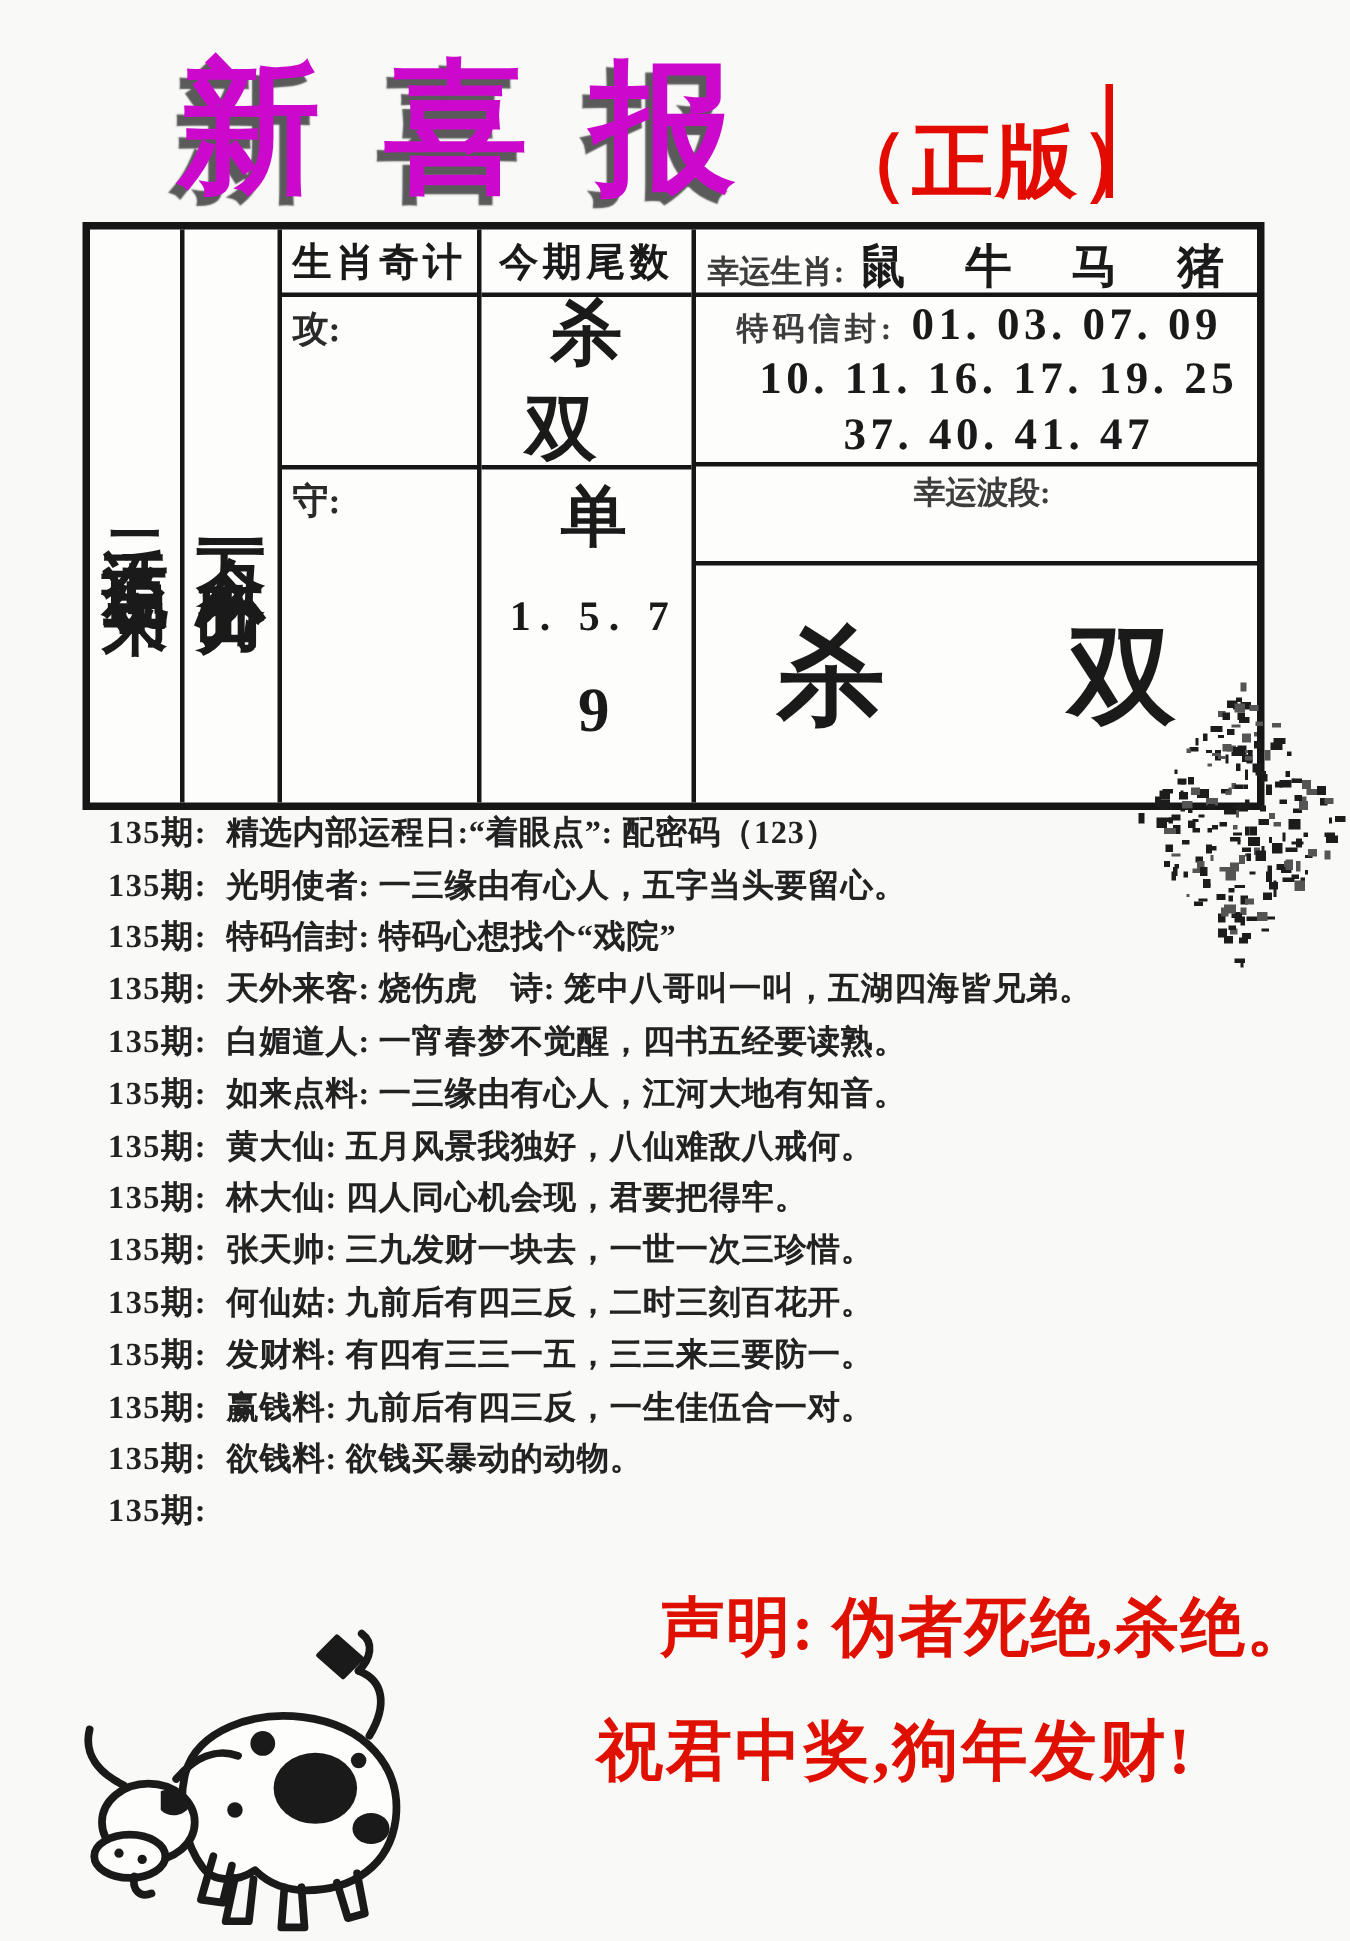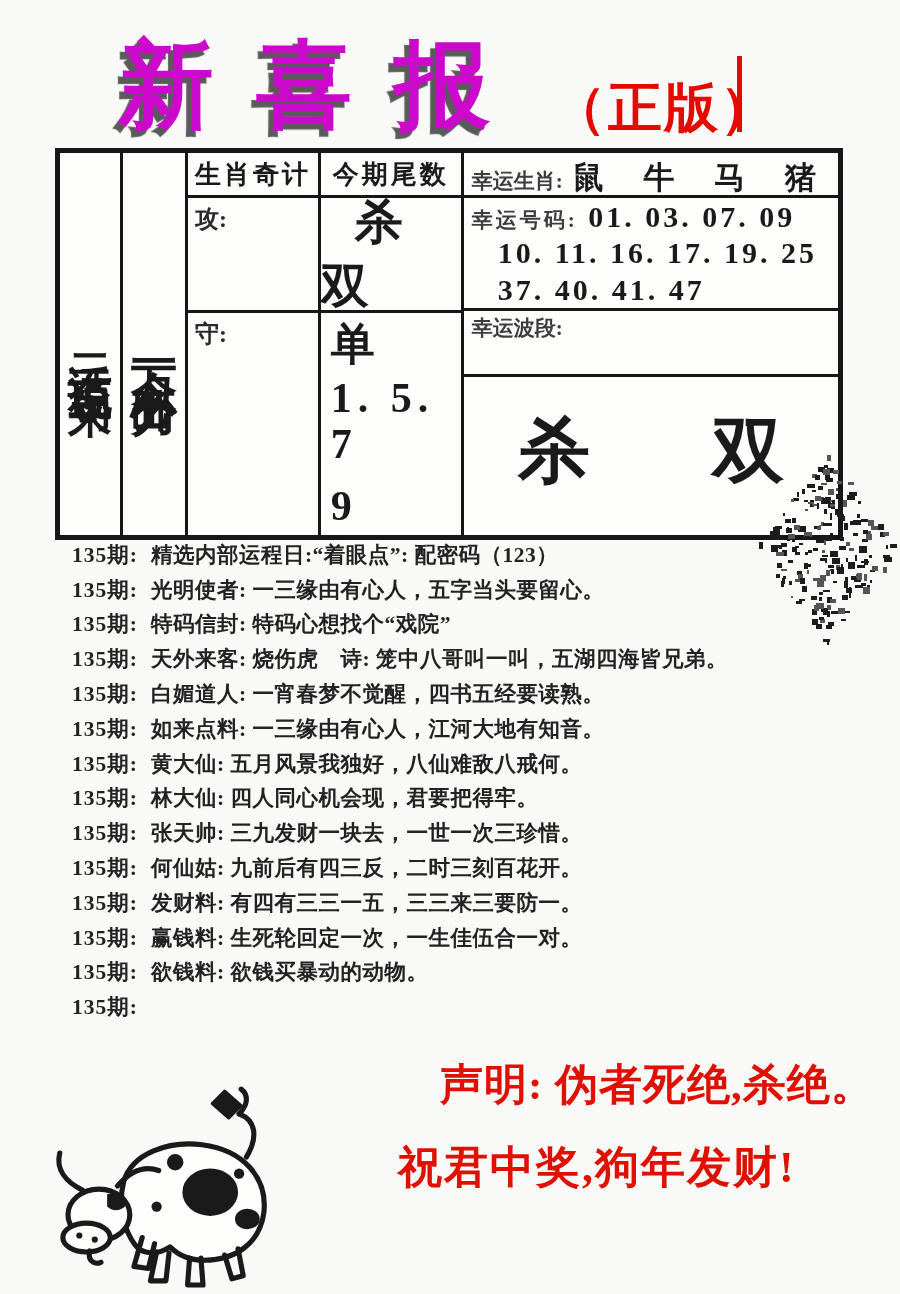--- a/index.html
+++ b/index.html
@@ -9,21 +9,21 @@
   
   .title-main{position:absolute;left:118px;top:22px;font-size:96px;font-weight:bold;
       color:#cc08cc;letter-spacing:42px;white-space:nowrap;
       text-shadow:-5px 6px 1px #5a5a5a;}
   .title-edition{position:absolute;left:552px;top:72px;font-size:54px;font-weight:bold;
       color:#e30b00;letter-spacing:2px;white-space:nowrap;}
   .title-stroke{position:absolute;left:737px;top:56px;width:5px;height:76px;background:#e30b00;}
 
   
   .board{position:absolute;left:55px;top:148px;width:788px;height:392px;
-      border:5px solid #161616;background:#fdfdfc;display:flex;box-sizing:border-box;}
+      border:5px solid #161616;background:#fdfdfc;display:flex;box-sizing:border-box;text-align:center;}
   .col{box-sizing:border-box;height:100%;}
   .bdr-r{border-right:3px solid #161616;}
   .vert{writing-mode:vertical-rl;text-orientation:upright;display:flex;align-items:center;
       justify-content:center;font-weight:bold;}
   .col-slogan1{width:63px;font-size:44px;letter-spacing:6px;}
   .col-slogan2{width:65px;font-size:46px;letter-spacing:4px;}
   .col-plan{width:158px;display:flex;flex-direction:column;}
   .col-tail{width:170px;display:flex;flex-direction:column;}
   .col-lucky{flex:1;display:flex;flex-direction:column;}
   .hdr{height:45px;border-bottom:3px solid #161616;display:flex;align-items:center;
@@ -31,21 +31,21 @@
   .cell{box-sizing:border-box;position:relative;}
   .row-attack{height:115px;border-bottom:3px solid #161616;}
   .row-defend{flex:1;}
   .small-label{position:absolute;left:7px;top:5px;font-size:24px;font-weight:bold;color:#2a2a2a;}
   .attack-animals{position:absolute;left:52px;top:64px;font-size:27px;font-weight:bold;
       letter-spacing:20px;color:#3a3a3a;}
   .kill-double{display:flex;align-items:center;justify-content:center;height:100%;
       font-size:48px;font-weight:bold;letter-spacing:34px;text-indent:34px;}
   .single-lines{padding:6px 0 0 10px;font-weight:bold;}
   .single-lines .l1{font-size:44px;line-height:52px;}
-  .single-lines .l2{font-size:42px;line-height:46px;margin-top:4px;letter-spacing:6px;}
+  .single-lines .l2{font-size:28px;line-height:46px;margin-top:18px;letter-spacing:6px;}
   .single-lines .l3{font-size:42px;line-height:46px;margin-top:16px;}
   .lucky-zodiac{height:45px;border-bottom:3px solid #161616;box-sizing:border-box;
       padding:4px 6px 0 8px;white-space:nowrap;}
   .lucky-zodiac .lbl{font-size:21px;font-weight:bold;color:#3d3d3d;}
   .lucky-zodiac .val{font-size:31px;font-weight:bold;letter-spacing:16px;margin-left:6px;}
   .lucky-numbers{height:113px;border-bottom:3px solid #161616;box-sizing:border-box;
       padding:2px 4px 0 8px;}
   .lucky-numbers .lbl{font-size:21px;font-weight:bold;color:#3d3d3d;}
   .lucky-numbers .n1{font-size:30px;font-weight:bold;letter-spacing:3px;}
   .lucky-numbers .n2,.lucky-numbers .n3{font-size:30px;font-weight:bold;letter-spacing:3px;
@@ -111,21 +111,21 @@
       </div>
     </div>
 
     <div class="col col-lucky">
       <div class="lucky-zodiac">
         <span class="lbl">幸运生肖:</span>
         <span class="val">鼠 牛 马 猪</span>
       </div>
       <div class="lucky-numbers">
         <div class="n1">
-          <span class="lbl">幸运号码:</span>
+          <span class="lbl">特码信封:</span>
           <span>01. 03. 07. 09</span>
         </div>
         <div class="n2">10. 11. 16. 17. 19. 25</div>
         <div class="n3">37. 40. 41. 47</div>
       </div>
       <div class="lucky-wave">
         <span class="lbl">幸运波段:</span>
       </div>
       <div class="grand-verdict">杀 双</div>
     </div>
@@ -171,21 +171,21 @@
     <div class="tip-row">
         <span class="tip-period">135期:</span>
         <span class="tip-text">何仙姑: 九前后有四三反，二时三刻百花开。</span>
       </div>
     <div class="tip-row">
         <span class="tip-period">135期:</span>
         <span class="tip-text">发财料: 有四有三三一五，三三来三要防一。</span>
       </div>
     <div class="tip-row">
         <span class="tip-period">135期:</span>
-        <span class="tip-text">赢钱料: 生死轮回定一次，一生佳伍合一对。</span>
+        <span class="tip-text">赢钱料: 九前后有四三反，一生佳伍合一对。</span>
       </div>
     <div class="tip-row">
         <span class="tip-period">135期:</span>
         <span class="tip-text">欲钱料: 欲钱买暴动的动物。</span>
       </div>
     <div class="tip-row">
         <span class="tip-period">135期:</span>
       </div>
   </div>
 

